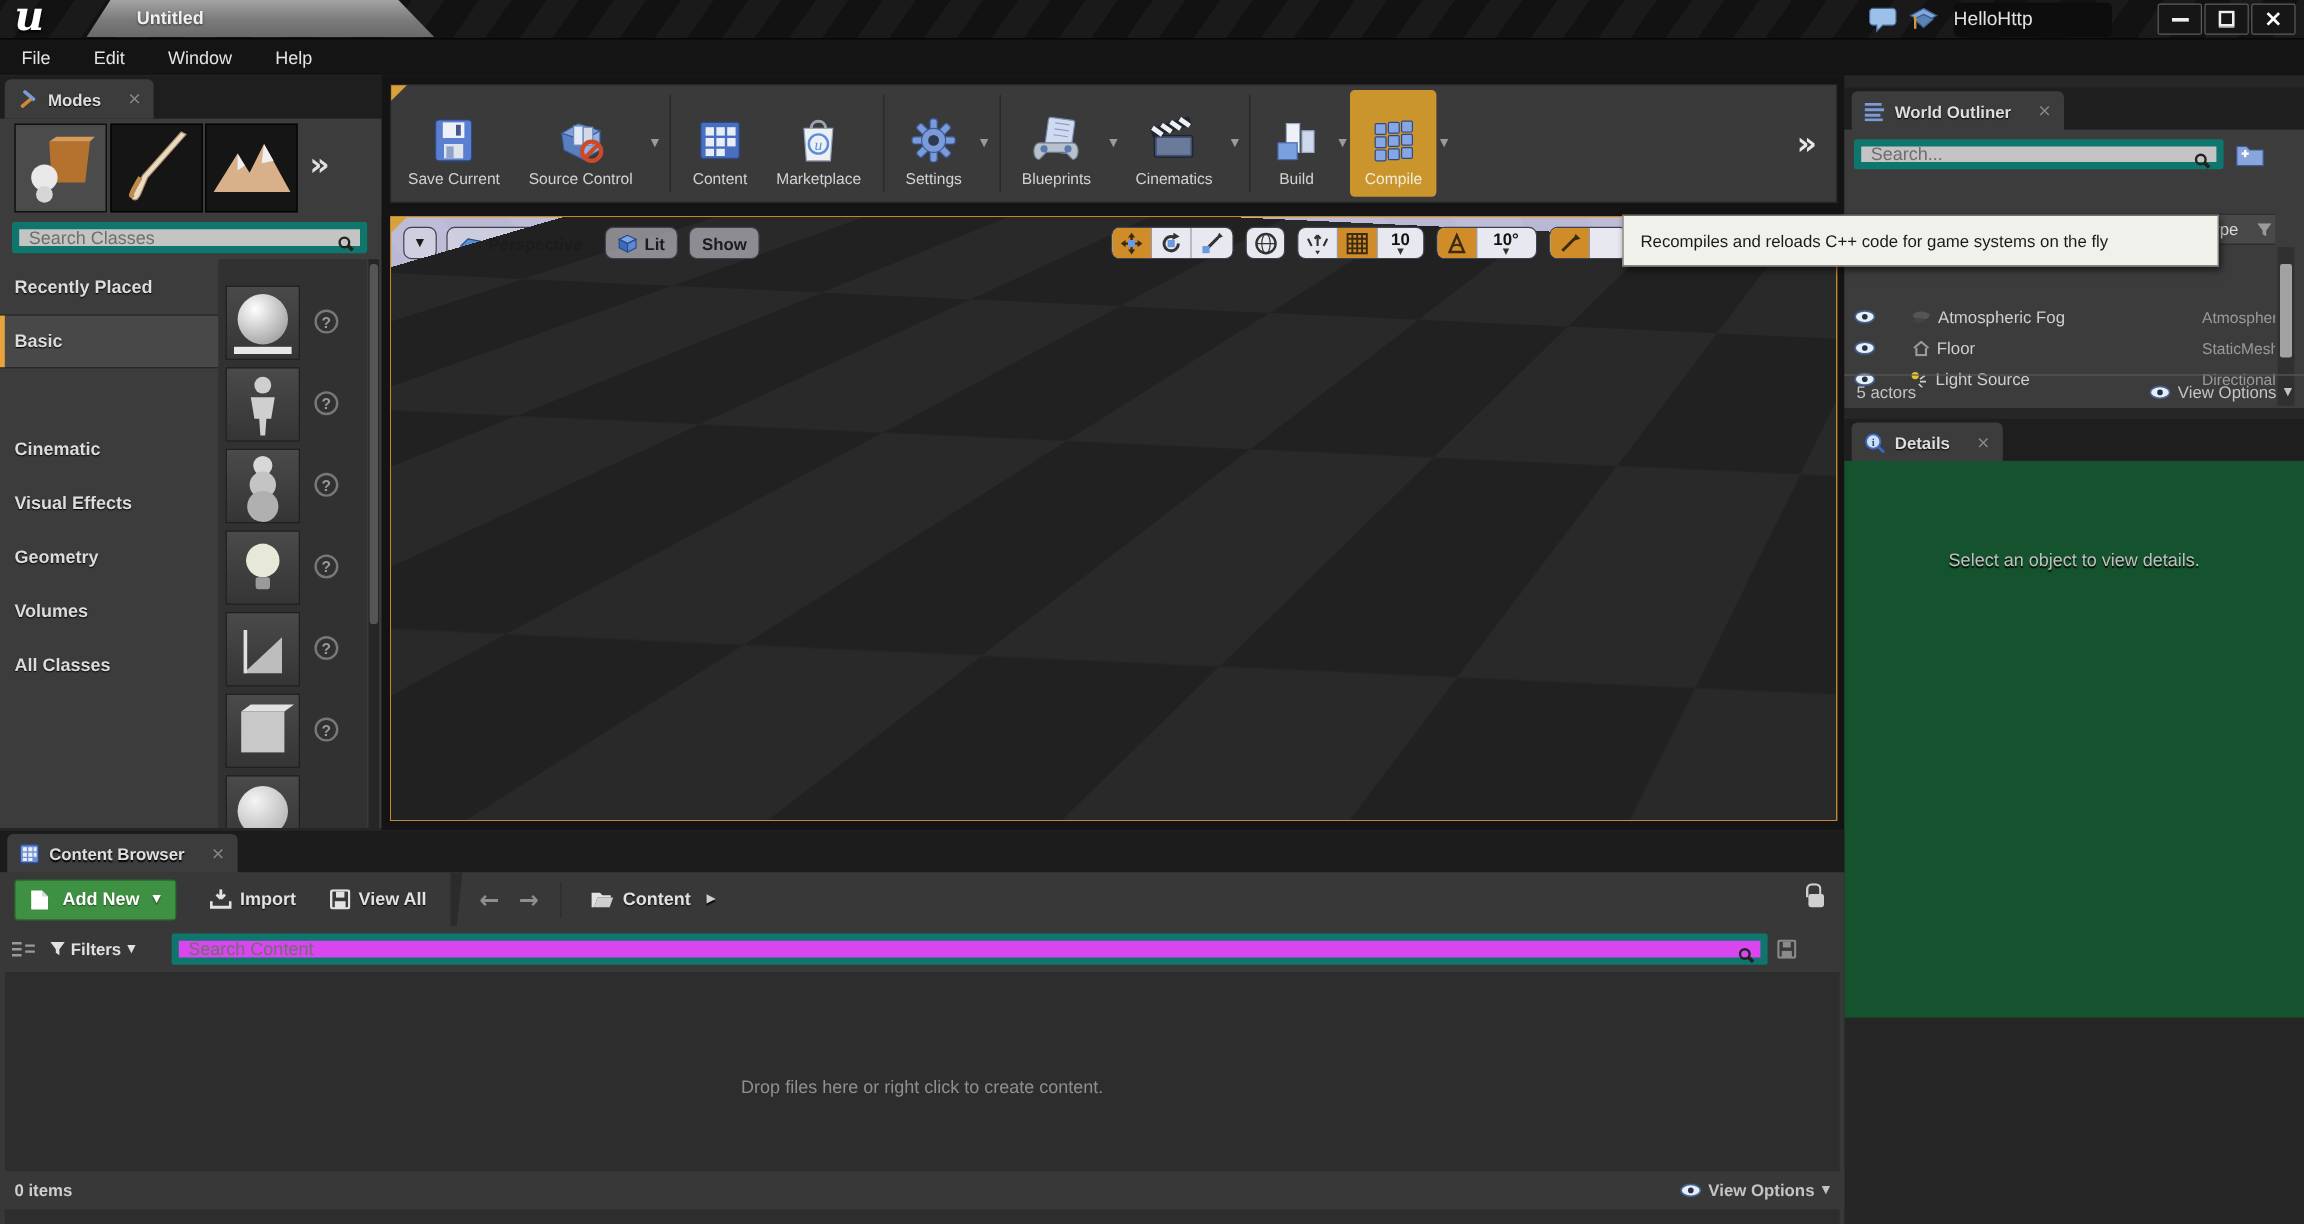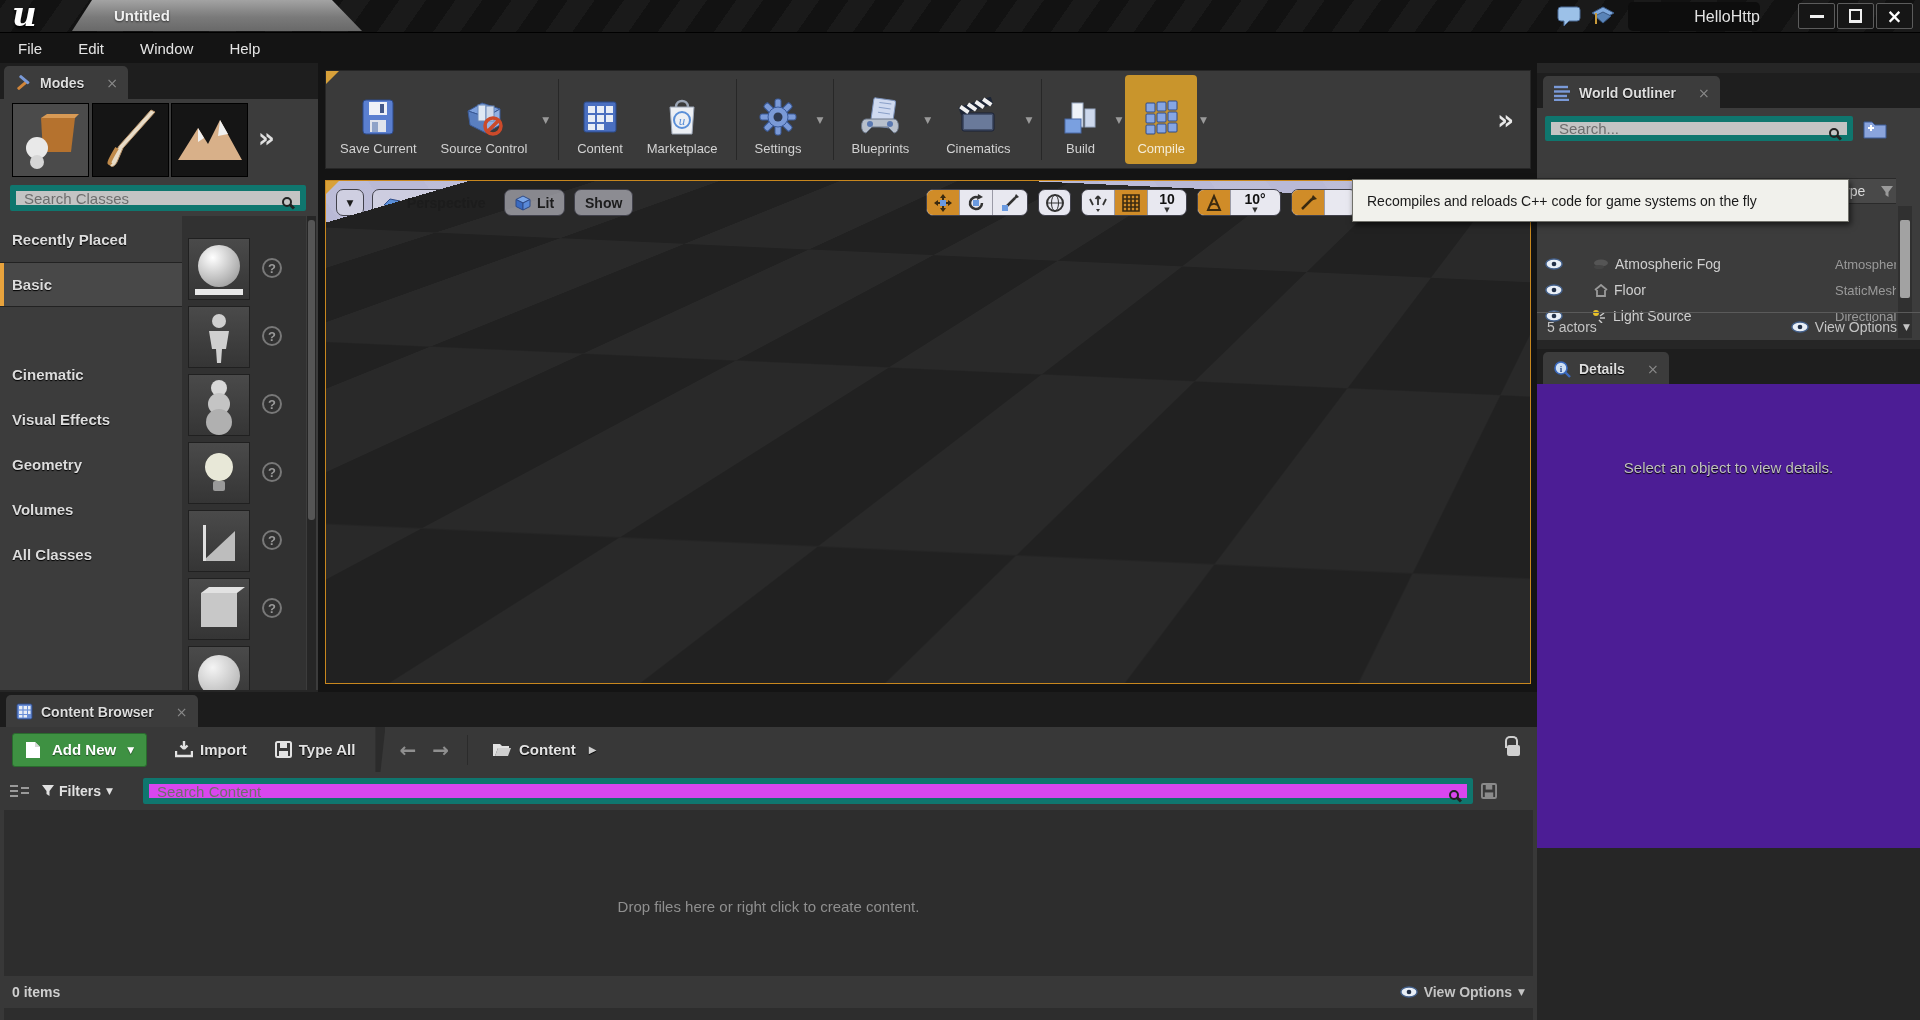--- a/index.html
+++ b/index.html
@@ -15,21 +15,21 @@
     background-image:repeating-linear-gradient(-55deg, rgba(255,255,255,.035) 0 22px, transparent 22px 46px);
     border-bottom:1px solid #000; }
   .ue-logo { position:absolute; left:12px; top:-6px; font-family:"DejaVu Serif", serif;
     font-style:italic; font-weight:bold; font-size:34px; color:#fff; text-shadow:0 2px 3px #000; }
   .doc-tab { position:absolute; left:72px; top:0; width:290px; height:31px;
     background:linear-gradient(#a3a3a3,#7a7a7a 55%,#696969);
     clip-path:polygon(20px 0, calc(100% - 30px) 0, 100% 100%, 0 100%);
     display:flex; align-items:center; padding-left:42px; }
   .doc-tab span { font-size:15px; font-weight:bold; color:#f0f0f0; text-shadow:0 1px 2px rgba(0,0,0,.6); }
   .proj-name { position:absolute; left:1628px; top:2px; width:132px; height:29px;
-    background:#0d0d0d; border-radius:5px; display:flex; align-items:center; justify-content:flex-end;
+    background:#0d0d0d; border-radius:5px; display:flex; align-items:center; justify-content:flex-start;
     color:#e2e2e2; font-size:16px; }
   .win-btn { position:absolute; top:3px; width:37px; height:26px; background:#161616;
     border:1px solid #5c5c5c; border-radius:2px; display:flex; align-items:center; justify-content:center; }
   .win-btn .bar { width:14px; height:3px; background:#efefef; }
   .win-btn .boxes { position:relative; width:13px; height:12px; }
   .win-btn .boxes::before { content:""; position:absolute; right:0; top:0; width:9px; height:9px; border:2px solid #efefef; }
   .win-btn .boxes::after { content:""; position:absolute; left:0; bottom:0; width:9px; height:9px; border:2px solid #efefef; background:#161616; }
   .win-btn .x { color:#fff; font-size:19px; font-weight:bold; line-height:1; }
   .tb-ico { position:absolute; top:4px; width:26px; height:24px; }
 
@@ -126,21 +126,21 @@
   .wo-head { position:absolute; left:0; top:70px; width:359px; height:26px; background:#494949;
     border-top:1px solid #2a2a2a; border-bottom:1px solid #2a2a2a; font-size:14px; color:#dadada; }
   .wo-row { position:absolute; left:0; width:359px; height:26px; display:flex; align-items:center; gap:6px;
     padding-left:8px; font-size:14px; color:#cfcfcf; overflow:hidden; }
   .wo-row .typ { position:absolute; left:298px; color:#9a9a9a; font-size:13px; white-space:nowrap; }
   .wo-scroll { position:absolute; left:361px; top:98px; width:14px; height:132px; background:#303030; }
   .wo-scroll .tb { position:absolute; left:2px; top:14px; width:10px; height:78px; background:#a2a2a2; border-radius:2px; }
   .wo-status { position:absolute; left:0; top:204px; width:383px; height:28px; border-top:1px solid #5a5a5a;
     display:flex; align-items:center; padding:0 10px; font-size:14px; color:#c4c4c4; }
   .view-opt { margin-left:auto; display:flex; align-items:center; gap:6px; font-size:14px; color:#c4c4c4; }
-  .details-body { position:absolute; left:0; top:321px; width:383px; height:464px; background:#4c1d95; }
+  .details-body { position:absolute; left:0; top:321px; width:383px; height:464px; background:#14532d; }
   .det-msg { position:absolute; left:0; top:75px; width:100%; text-align:center; font-size:15px;
     color:#c0c0c0; text-shadow:0 1px 1px #000; }
 
   
   .cb-zone { position:absolute; left:0; top:692px; width:1537px; height:328px; background:#383838; }
   .cb-tabbar { position:absolute; left:0; top:0; width:1537px; height:35px; background:#1c1c1c; }
   .cb-toolbar { position:absolute; left:0; top:35px; width:1537px; height:45px; background:#383838;
     display:flex; align-items:center; }
   .addnew { margin-left:12px; height:34px; background:#3e9142; border:1px solid #2a6b2e; border-radius:3px;
     display:flex; align-items:center; gap:11px; padding:0 12px; color:#fff; font-size:15px; font-weight:bold;
@@ -725,21 +725,21 @@
           <path d="M1 10 V15 H17 V10" stroke="#e2e2e2" stroke-width="2.4" fill="none"></path>
         </svg>
         <span>Import</span>
       </div>
       <div class="cb-act">
         <svg width="17" height="17" viewBox="0 0 17 17">
           <rect x="1" y="1" width="15" height="15" rx="1.5" fill="none" stroke="#e2e2e2" stroke-width="2"></rect>
           <rect x="5" y="2" width="7" height="5" fill="#e2e2e2"></rect>
             <rect x="4" y="10" width="9" height="6" fill="#e2e2e2"></rect>
         </svg>
-        <span>Type All</span>
+        <span>View All</span>
       </div>
       <div class="cb-notch"></div>
       <span class="navarr uni">←</span>
       <span class="navarr uni">→</span>
       <div style="width:1px;height:30px;background:#2b2b2b;margin:0 10px"></div>
       <div class="cb-act">
         <svg width="20" height="16" viewBox="0 0 20 16">
           <path d="M1 2 H8 L10 4 H17 V6 H6 L3 14 H1 Z" fill="#e2e2e2"></path>
           <path d="M6 6 H19 L16 14 H3 Z" fill="#cfcfcf"></path>
         </svg>

